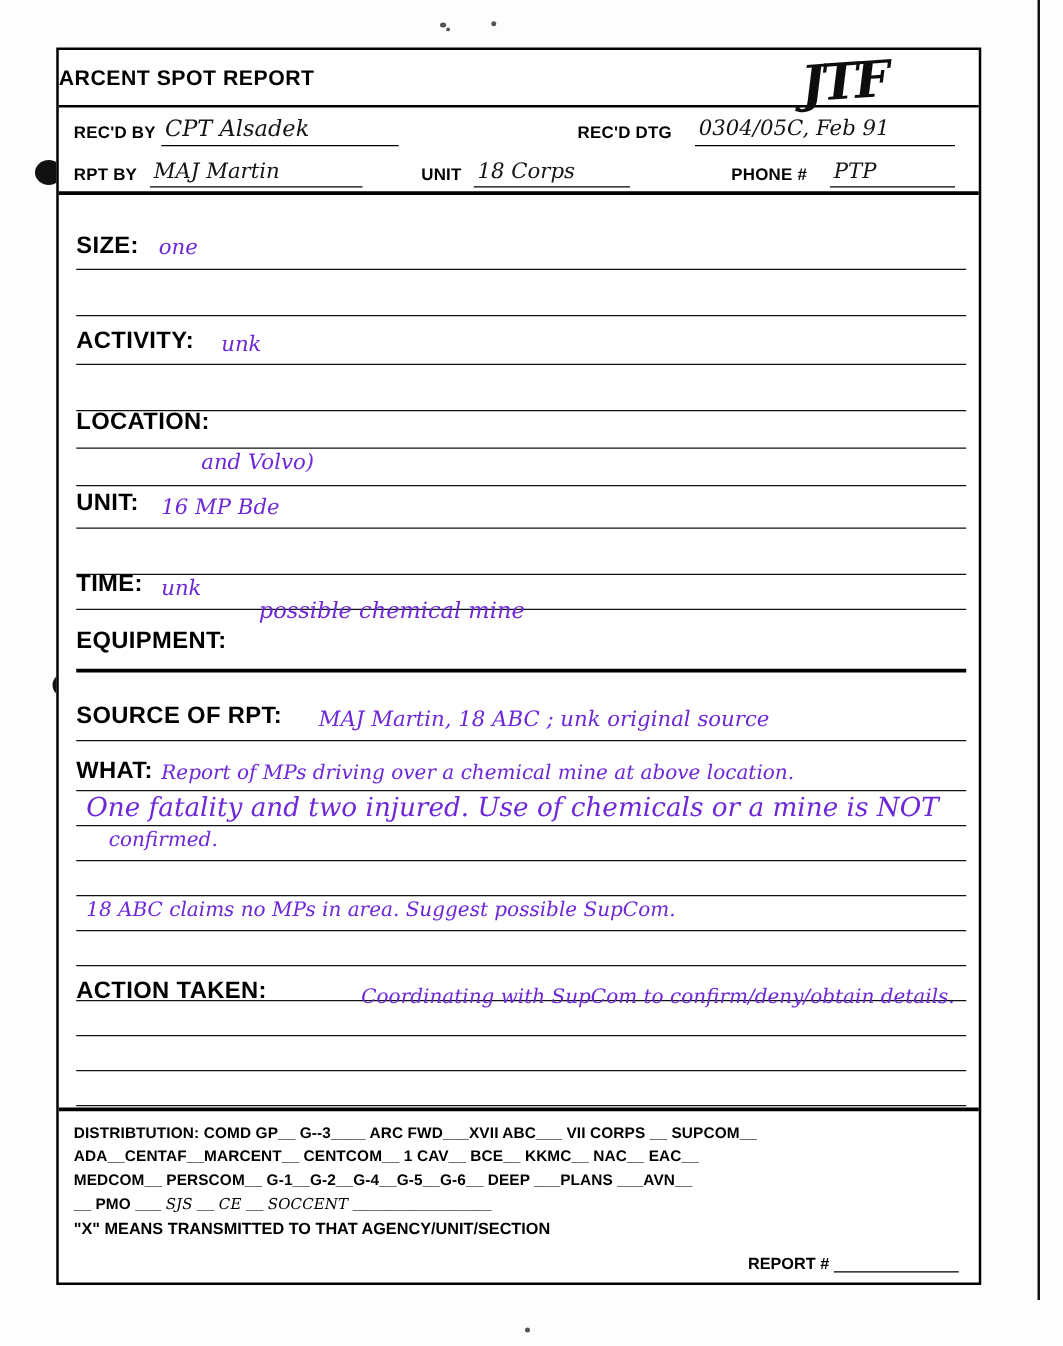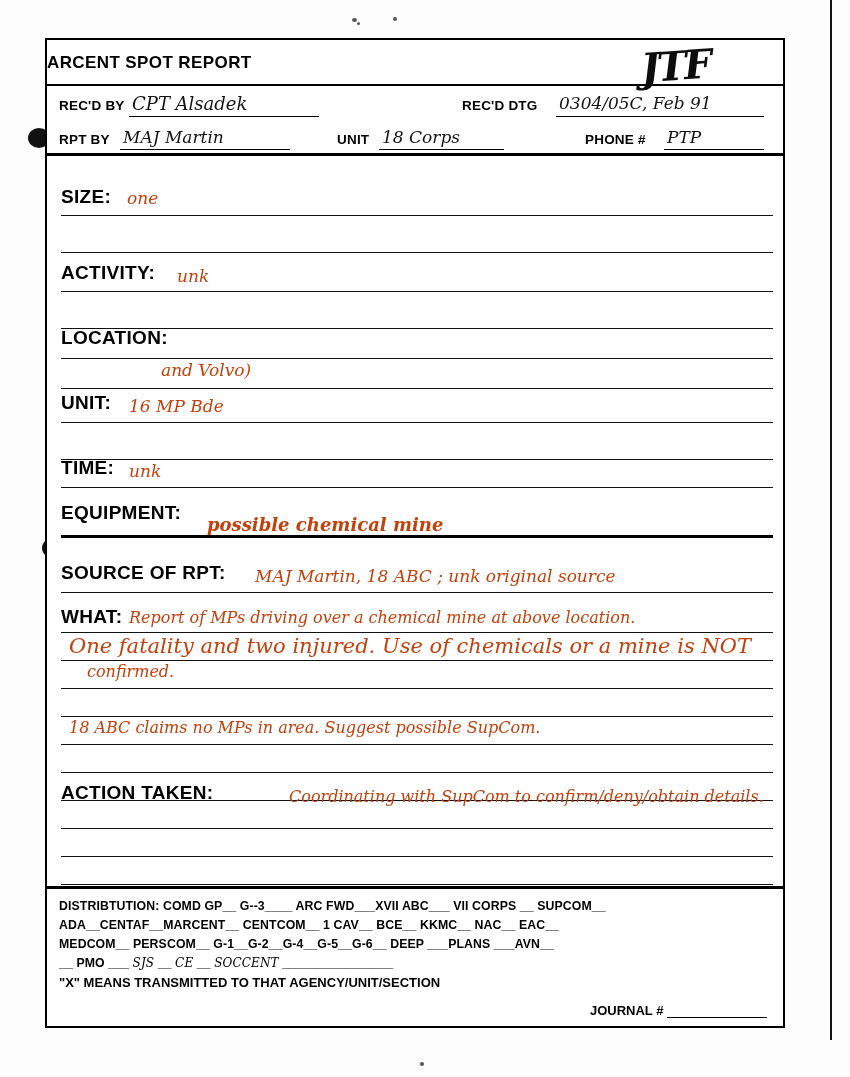--- a/index.html
+++ b/index.html
@@ -133,21 +133,21 @@
     position: absolute;
     font-size: 19px;
     font-weight: bold;
     letter-spacing: 0.3px;
   }
 
   .ans {
     position: absolute;
     font-family: "DejaVu Serif", serif;
     font-style: italic;
-    color: #c2410c;
+    color: #6d28d9;
     white-space: nowrap;
   }
 
   
   .distro {
     position: absolute;
     left: 0;
     right: 0;
     bottom: 0;
     height: 140px;
@@ -253,21 +253,21 @@
     <div class="fld" style="left:14px; top:352px;">UNIT:</div>
     <div class="ans" style="left:82px; top:356px; font-size:17px;">16 MP Bde</div>
     <div class="rule" style="top:382px;"></div>
     <div class="rule" style="top:419px;"></div>
 
     <div class="fld" style="left:14px; top:417px;">TIME:</div>
     <div class="ans" style="left:82px; top:421px; font-size:17px;">unk</div>
     <div class="rule" style="top:447px;"></div>
 
     <div class="fld" style="left:14px; top:462px;">EQUIPMENT:</div>
-    <div class="ans" style="left:160px; top:474px; font-size:18px;font-weight:bold;">possible chemical mine</div>
+    <div class="ans" style="left:160px; top:438px; font-size:18px;">possible chemical mine</div>
     <div class="rule thick" style="top:495px;"></div>
 
     <div class="fld" style="left:14px; top:522px;">SOURCE OF RPT:</div>
     <div class="ans" style="left:208px; top:526px; font-size:17px;">MAJ Martin, 18 ABC ; unk original source</div>
     <div class="rule" style="top:552px;"></div>
 
     <div class="fld" style="left:14px; top:566px;">WHAT:</div>
     <div class="ans" style="left:82px; top:568px; font-size:16px;">Report of MPs driving over a chemical mine at above location.</div>
     <div class="rule" style="top:592px;"></div>
     <div class="ans" style="left:22px; top:594px; font-size:21px;">One fatality and two injured. Use of chemicals or a mine is NOT</div>
@@ -296,19 +296,19 @@
         <span>__</span>
         <span class="distro-hw">CE</span>
         <span>__</span>
         <span class="distro-hw">SOCCENT</span>
         <span>________________</span>
       </div>
 
       <div class="xmeans">"X" MEANS TRANSMITTED TO THAT AGENCY/UNIT/SECTION</div>
 
       <div class="journal">
-        <span>JOURNAL #</span>
+        <span>REPORT #</span>
         <span class="jline"></span>
       </div>
     </div>
 
   </div>
 </div>
 
 </body></html>

